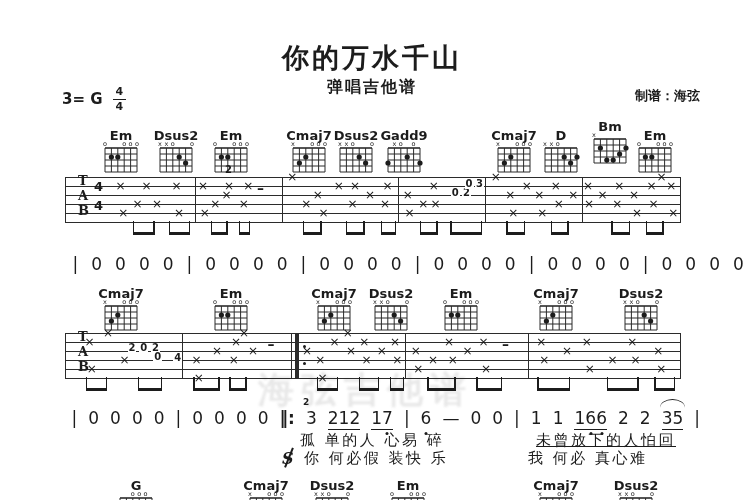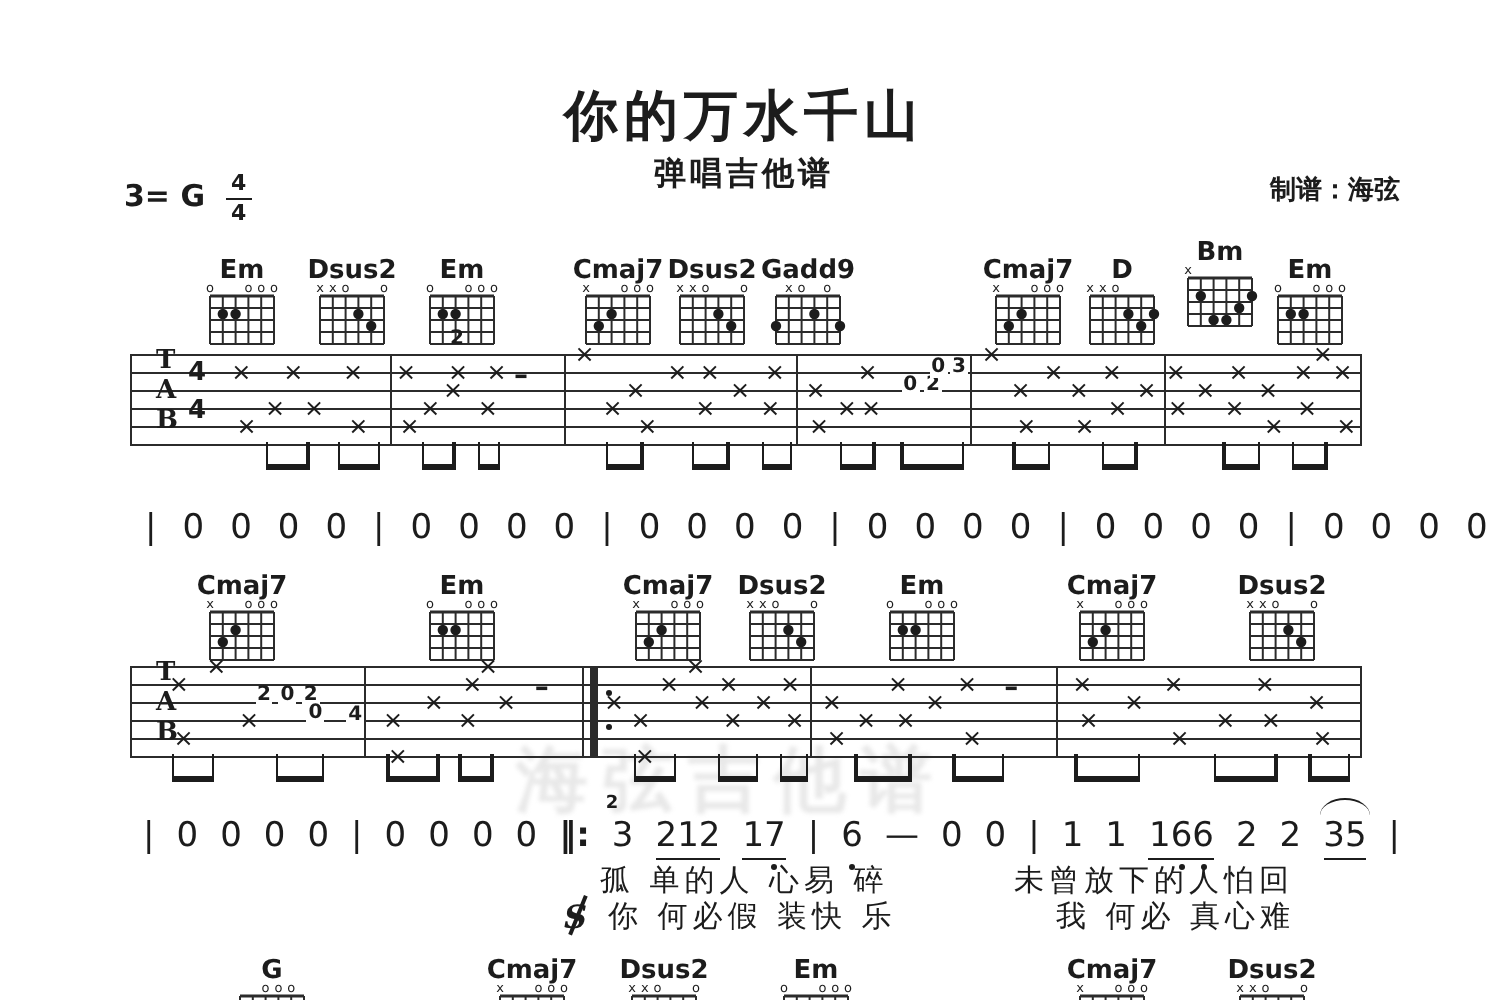--- a/index.html
+++ b/index.html
@@ -726,18 +726,18 @@
       <div class="beambar" style="left: 537.12px; top: 388px; width: 33.32px;"></div>
       <div class="beamstem" style="left: 607.04px; top: 377px; height: 13px;"></div>
       <div class="beamstem" style="left: 637.44px; top: 377px; height: 13px;"></div>
       <div class="beambar" style="left: 607.04px; top: 388px; width: 31.8px;"></div>
       <div class="beamstem" style="left: 654.16px; top: 377px; height: 13px;"></div>
       <div class="beamstem" style="left: 673.92px; top: 377px; height: 13px;"></div>
       <div class="beambar" style="left: 654.16px; top: 388px; width: 21.16px;"></div>
       <div class="melody" style="left: 66px; top: 254px;"><span class="tok bar" style="margin: 0px 6.5px;"><span class="ch">|</span></span><span class="tok" style="margin: 0px 6.5px;"><span class="ch">0</span></span><span class="tok" style="margin: 0px 6.5px;"><span class="ch">0</span></span><span class="tok" style="margin: 0px 6.5px;"><span class="ch">0</span></span><span class="tok" style="margin: 0px 6.5px;"><span class="ch">0</span></span><span class="tok bar" style="margin: 0px 6.5px;"><span class="ch">|</span></span><span class="tok" style="margin: 0px 6.5px;"><span class="ch">0</span></span><span class="tok" style="margin: 0px 6.5px;"><span class="ch">0</span></span><span class="tok" style="margin: 0px 6.5px;"><span class="ch">0</span></span><span class="tok" style="margin: 0px 6.5px;"><span class="ch">0</span></span><span class="tok bar" style="margin: 0px 6.5px;"><span class="ch">|</span></span><span class="tok" style="margin: 0px 6.5px;"><span class="ch">0</span></span><span class="tok" style="margin: 0px 6.5px;"><span class="ch">0</span></span><span class="tok" style="margin: 0px 6.5px;"><span class="ch">0</span></span><span class="tok" style="margin: 0px 6.5px;"><span class="ch">0</span></span><span class="tok bar" style="margin: 0px 6.5px;"><span class="ch">|</span></span><span class="tok" style="margin: 0px 6.5px;"><span class="ch">0</span></span><span class="tok" style="margin: 0px 6.5px;"><span class="ch">0</span></span><span class="tok" style="margin: 0px 6.5px;"><span class="ch">0</span></span><span class="tok" style="margin: 0px 6.5px;"><span class="ch">0</span></span><span class="tok bar" style="margin: 0px 6.5px;"><span class="ch">|</span></span><span class="tok" style="margin: 0px 6.5px;"><span class="ch">0</span></span><span class="tok" style="margin: 0px 6.5px;"><span class="ch">0</span></span><span class="tok" style="margin: 0px 6.5px;"><span class="ch">0</span></span><span class="tok" style="margin: 0px 6.5px;"><span class="ch">0</span></span><span class="tok bar" style="margin: 0px 6.5px;"><span class="ch">|</span></span><span class="tok" style="margin: 0px 6.5px;"><span class="ch">0</span></span><span class="tok" style="margin: 0px 6.5px;"><span class="ch">0</span></span><span class="tok" style="margin: 0px 6.5px;"><span class="ch">0</span></span><span class="tok" style="margin: 0px 6.5px;"><span class="ch">0</span></span></div>
       <div class="melody" style="left: 66px; top: 408px;"><span class="tok bar" style="margin: 0px 5.5px;"><span class="ch">|</span></span><span class="tok" style="margin: 0px 5.5px;"><span class="ch">0</span></span><span class="tok" style="margin: 0px 5.5px;"><span class="ch">0</span></span><span class="tok" style="margin: 0px 5.5px;"><span class="ch">0</span></span><span class="tok" style="margin: 0px 5.5px;"><span class="ch">0</span></span><span class="tok bar" style="margin: 0px 5.5px;"><span class="ch">|</span></span><span class="tok" style="margin: 0px 5.5px;"><span class="ch">0</span></span><span class="tok" style="margin: 0px 5.5px;"><span class="ch">0</span></span><span class="tok" style="margin: 0px 5.5px;"><span class="ch">0</span></span><span class="tok" style="margin: 0px 5.5px;"><span class="ch">0</span></span><span class="tok bar" style="margin: 0px 5.5px; font-weight: bold;"><span class="ch">‖</span><span class="ch">:</span></span><span class="tok" style="margin: 0px 5.5px;"><span class="ch">3</span><span class="supn">2</span></span><span class="tok u" style="margin: 0px 5.5px;"><span class="ch">2</span><span class="ch">1</span><span class="ch">2</span></span><span class="tok u" style="margin: 0px 5.5px;"><span class="ch">1</span><span class="ch ldot">7</span></span><span class="tok bar" style="margin: 0px 5.5px;"><span class="ch">|</span></span><span class="tok" style="margin: 0px 5.5px;"><span class="ch ldot">6</span></span><span class="tok" style="margin: 0px 5.5px;"><span class="ch">—</span></span><span class="tok" style="margin: 0px 5.5px;"><span class="ch">0</span></span><span class="tok" style="margin: 0px 5.5px;"><span class="ch">0</span></span><span class="tok bar" style="margin: 0px 5.5px;"><span class="ch">|</span></span><span class="tok" style="margin: 0px 5.5px;"><span class="ch">1</span></span><span class="tok" style="margin: 0px 5.5px;"><span class="ch">1</span></span><span class="tok u" style="margin: 0px 5.5px;"><span class="ch">1</span><span class="ch"> </span><span class="ch ldot">6</span><span class="ch"> </span><span class="ch ldot">6</span></span><span class="tok" style="margin: 0px 5.5px;"><span class="ch">2</span></span><span class="tok" style="margin: 0px 5.5px;"><span class="ch">2</span></span><span class="tok u" style="margin: 0px 5.5px;"><span class="ch">3</span><span class="ch"> </span><span class="ch">5</span><span class="tie"></span></span><span class="tok bar" style="margin: 0px 5.5px;"><span class="ch">|</span></span></div>
       <div class="lyric" style="left: 300px; top: 431px;">孤 单的人 心易 碎</div>
-      <div class="lyric" style="left: 507px; top: 431px;">未曾放下的人怕回</div>
+      <div class="lyric" style="left: 536px; top: 431px; text-decoration: underline;">未曾放下的人怕回</div>
       <div class="lyric" style="left: 282px; top: 449px;"><span class="segno">S</span></div>
       <div class="lyric" style="left: 304px; top: 449px;">你 何必假 装快 乐</div>
       <div class="lyric" style="left: 528px; top: 449px;">我 何必 真心难</div>
     </div>
 </div>
 
 </body></html>

